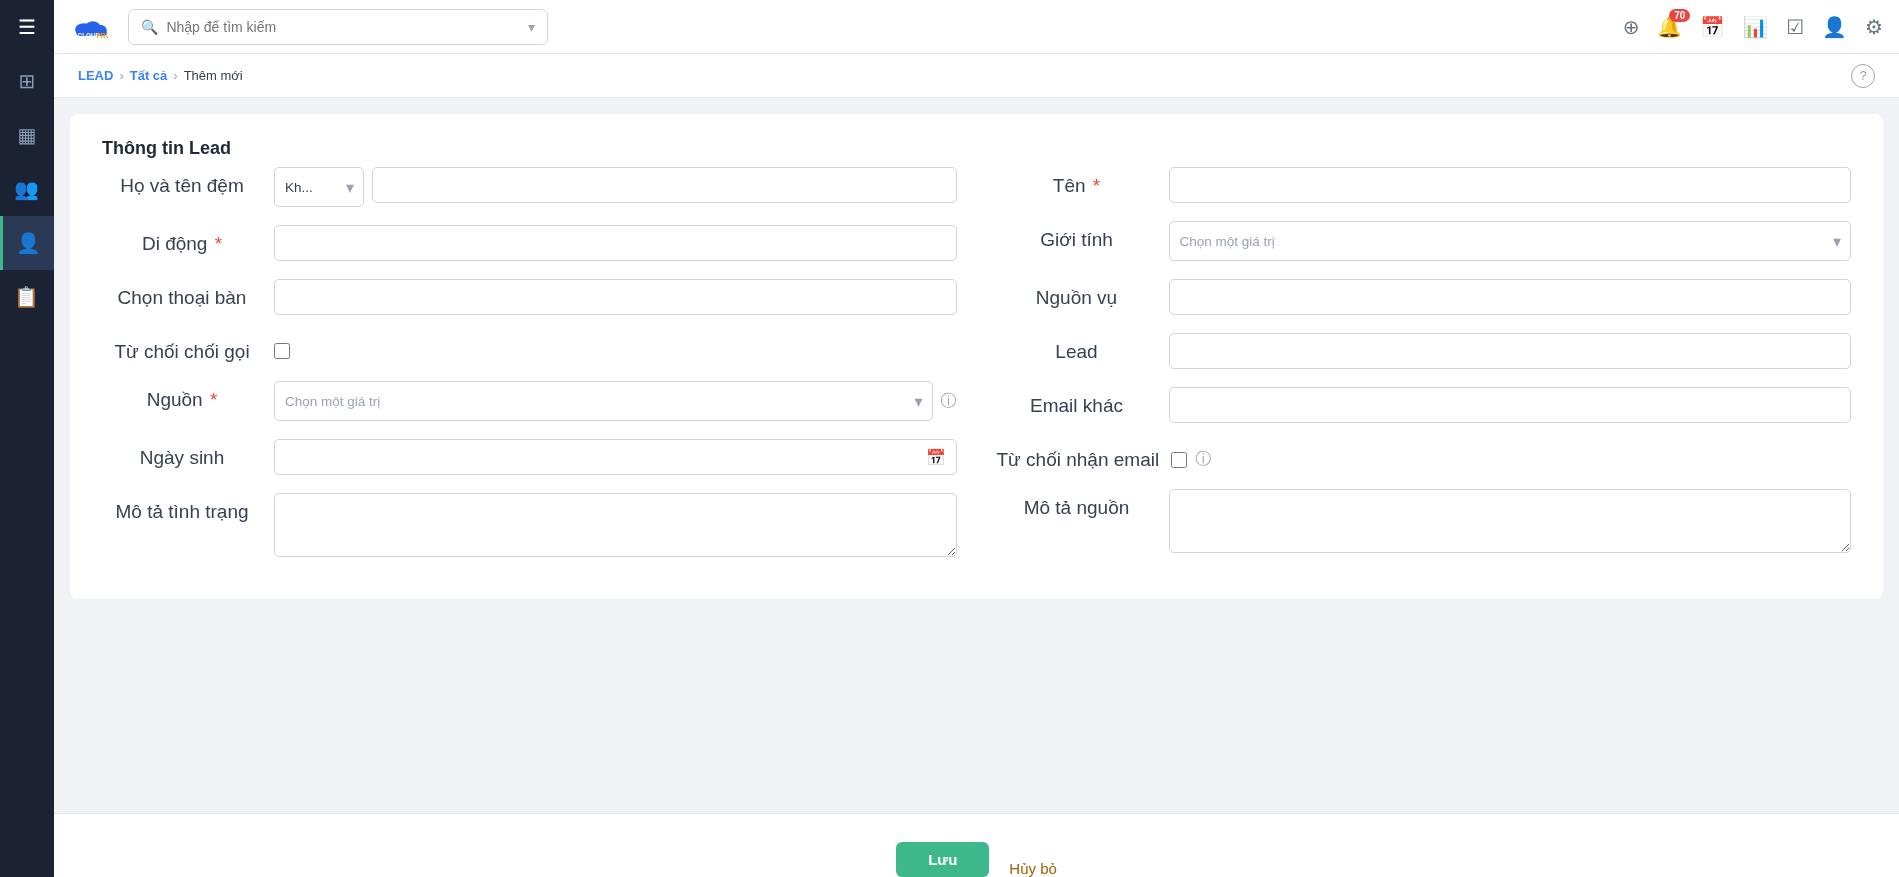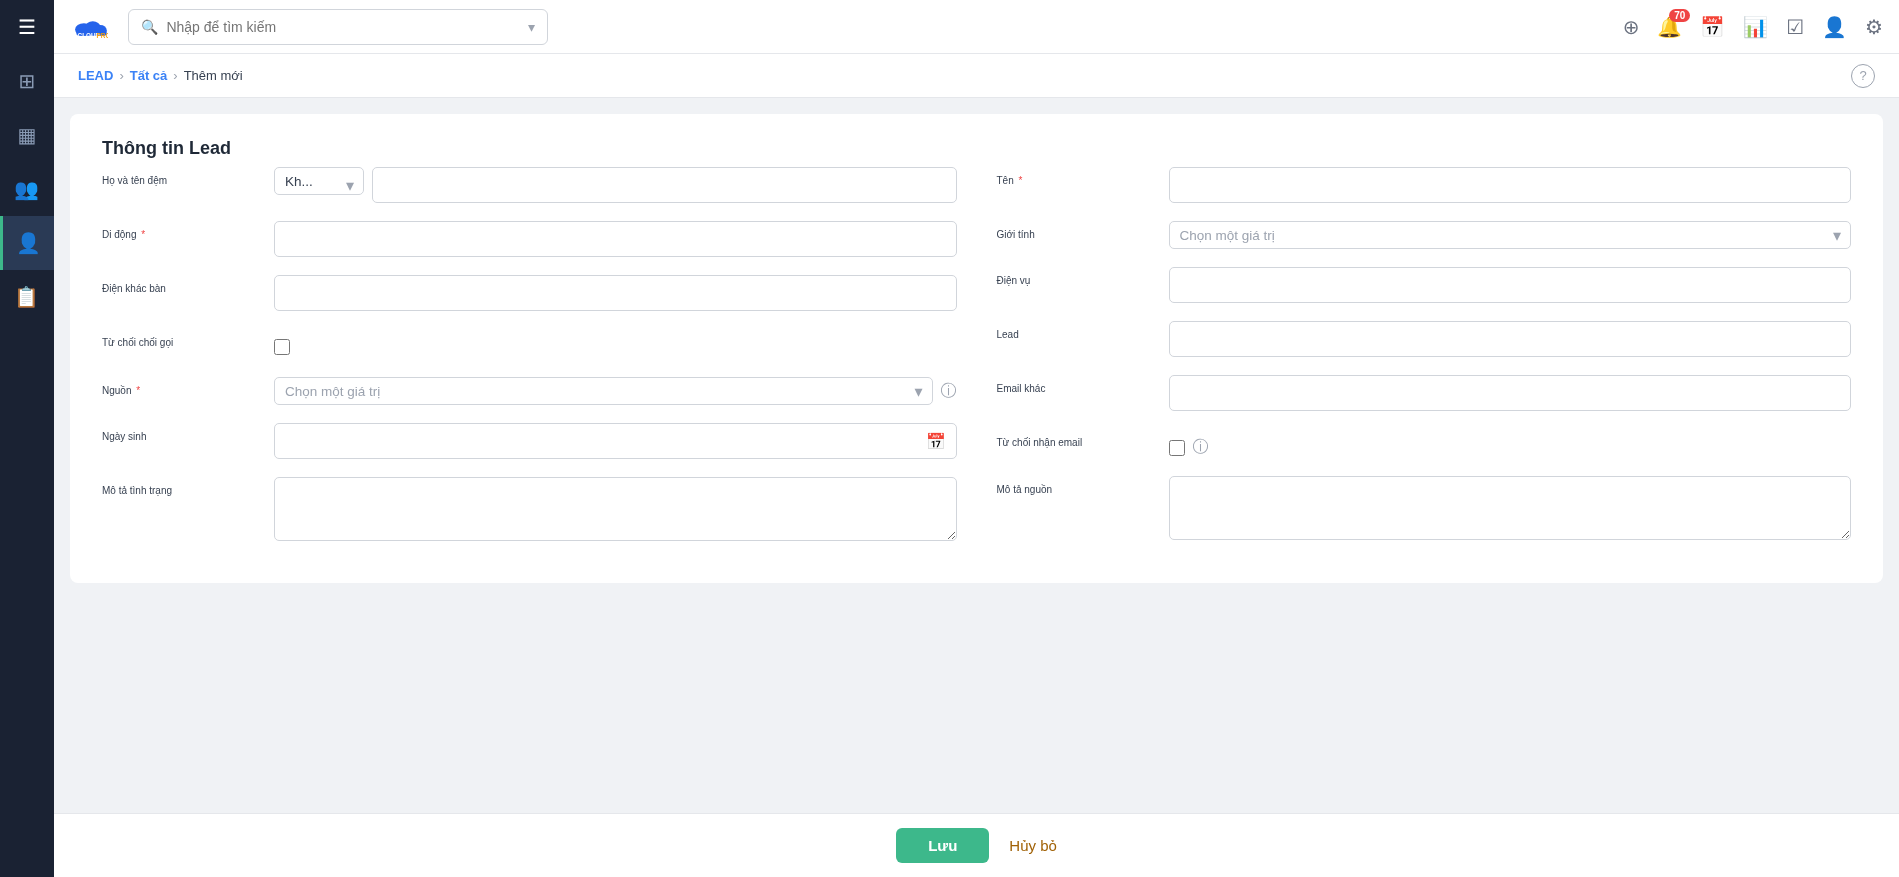--- a/index.html
+++ b/index.html
@@ -177,22 +177,22 @@
 
     .form-row {
       display: flex;
       align-items: flex-start;
       margin-bottom: 18px;
       gap: 12px;
     }
 
     .form-label {
       min-width: 160px;
-      text-align: left;
-      font-size: 10px;
+      text-align: center;
+      font-size: 19px;
       color: #374151;
       padding-top: 8px;
       flex-shrink: 0;
     }
     .form-label .required {
       color: #ef4444;
       margin-left: 2px;
     }
 
     .form-control {
@@ -205,21 +205,21 @@
       border: 1px solid #d1d5db;
       border-radius: 5px;
       padding: 0 10px;
       font-size: 13.5px;
       color: #374151;
       outline: none;
     }
 
     .select-field {
       width: 100%;
-      height: 28px;
+      height: 40px;
       border: 1px solid #d1d5db;
       border-radius: 5px;
       padding: 0 10px;
       font-size: 13.5px;
       color: #9ca3af;
       outline: none;
       background: #fff;
       appearance: none;
       cursor: pointer;
     }
@@ -298,21 +298,21 @@
     
     .bottom-bar {
       position: fixed;
       bottom: 0;
       left: 54px;
       right: 0;
       height: 64px;
       background: #fff;
       border-top: 1px solid #e5e7eb;
       display: flex;
-      align-items: center;
+      align-items: flex-end;
       justify-content: center;
       gap: 20px;
       z-index: 100;
     }
     .btn-save {
       background: #3db88b;
       color: #fff;
       border: none;
       border-radius: 6px;
       padding: 9px 32px;
@@ -438,21 +438,21 @@
 
           <div class="form-row">
             <label class="form-label">
               <span>Di động</span>
               <span class="required"> *</span>
             </label>
             <input type="text" class="input-field form-control" style="">
           </div>
 
           <div class="form-row">
-            <label class="form-label">Điện khác bàn</label>
+            <label class="form-label">Chọn thoại bàn</label>
             <input type="text" class="input-field form-control" style="">
           </div>
 
           <div class="form-row">
             <label class="form-label">Từ chối chối gọi</label>
             <div class="form-control">
               <input type="checkbox" class="checkbox-field" style="">
             </div>
           </div>
 
@@ -502,21 +502,21 @@
               <select class="select-field">
                 <option value="">Chọn một giá trị</option>
                 <option>Nam</option>
                 <option>Nữ</option>
                 <option>Khác</option>
               </select>
             </div>
           </div>
 
           <div class="form-row">
-            <label class="form-label">Điện vụ</label>
+            <label class="form-label">Nguồn vụ</label>
             <input type="text" class="input-field form-control" style="">
           </div>
 
           <div class="form-row">
             <label class="form-label">Lead</label>
             <input type="email" class="input-field form-control" style="">
           </div>
 
           <div class="form-row">
             <label class="form-label">Email khác</label>

